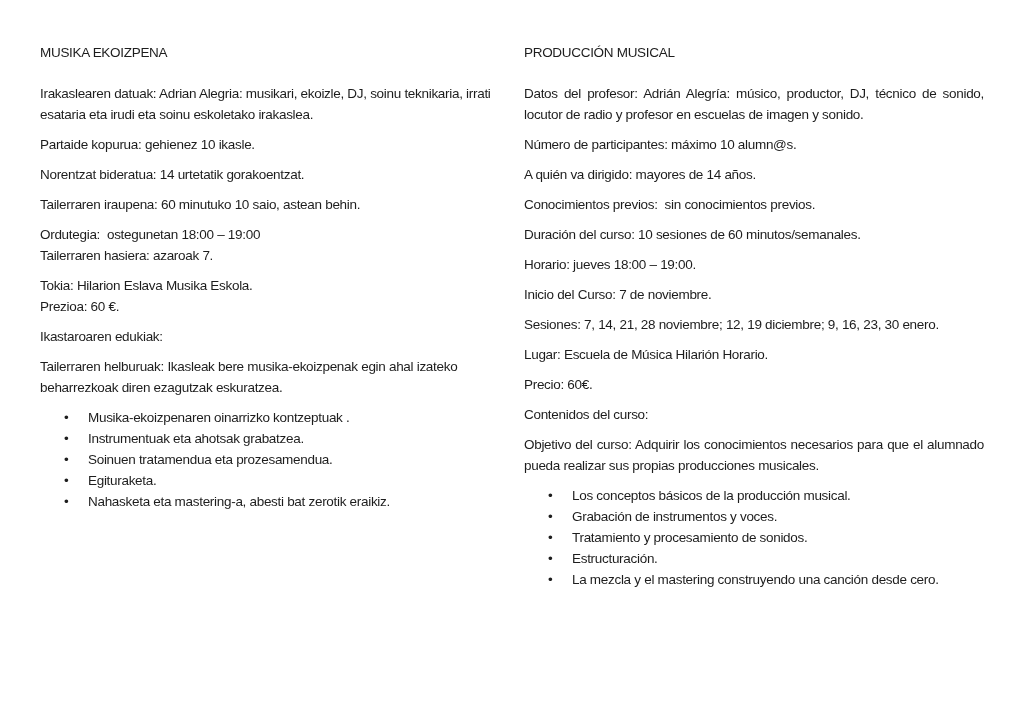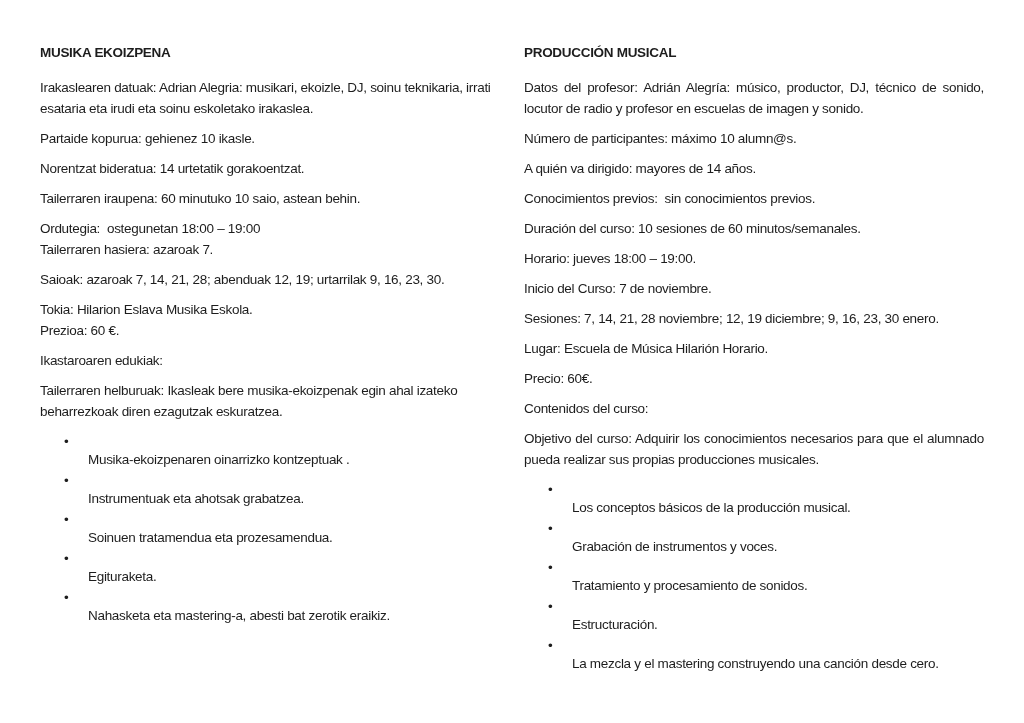--- a/index.html
+++ b/index.html
@@ -20,47 +20,46 @@
   }
   .column {
     flex: 1 1 0;
     font-size: 13.5px;
     line-height: 21px;
     letter-spacing: -0.3px;
   }
   .column.justified .para { text-align: justify; }
   .col-title {
     font-size: 13.5px;
-    font-weight: bold;
-    margin: 0 0 14px 0;
+    font-weight: normal;
+    margin: 0 0 20px 0;
   }
   .para { margin: 0 0 9px 0; }
   .bold { font-weight: normal; }
   .bullet-list { margin: 0 0 9px 0; padding-left: 24px; }
   .bullet-item { display: flex; text-align: left; }
   .bullet {
     flex: 0 0 24px;
     width: 24px;
     line-height: 21px;
   }
-  .bullet-text { flex: 1 1 auto; margin-top: 18px; }
+  .bullet-text { flex: 1 1 auto; }
 </style>
 </head>
 <body>
 
 <div class="page">
   <div class="column">
     <h2 class="col-title">MUSIKA EKOIZPENA</h2>
     <div>
         <p class="para"><span>Irakaslearen datuak: </span><span class="bold">Adrian Alegria</span><span>: musikari, ekoizle, DJ, soinu teknikaria, irrati esataria eta irudi eta soinu eskoletako irakaslea.</span></p>
         <p class="para"><span>Partaide kopurua: gehienez 10 ikasle.</span></p>
         <p class="para"><span>Norentzat bideratua: 14 urtetatik gorakoentzat.</span></p>
         <p class="para"><span>Tailerraren iraupena: 60 minutuko 10 saio, astean behin.</span></p>
         <p class="para"><span>Ordutegia:&nbsp; </span><span class="bold">ostegunetan 18:00 – 19:00</span><br><span>Tailerraren hasiera: azaroak 7.</span></p>
-        <p class="para"><span>Saioak: azaroak 7, 14, 21, 28; abenduak 12, 19; urtarrilak 9, 16, 23, 30.</span></p>
         <p class="para"><span>Tokia: Hilarion Eslava Musika Eskola.</span><br><span>Prezioa: 60 €.</span></p>
         <p class="para"><span>Ikastaroaren edukiak:</span></p>
         <p class="para"><span>Tailerraren helburuak: Ikasleak bere musika-ekoizpenak egin ahal izateko beharrezkoak diren ezagutzak eskuratzea.</span></p>
         <div class="bullet-list">
           <div class="bullet-item">
             <span class="bullet">•</span>
             <span class="bullet-text">Musika-ekoizpenaren oinarrizko kontzeptuak .</span>
           </div>
           <div class="bullet-item">
             <span class="bullet">•</span>

